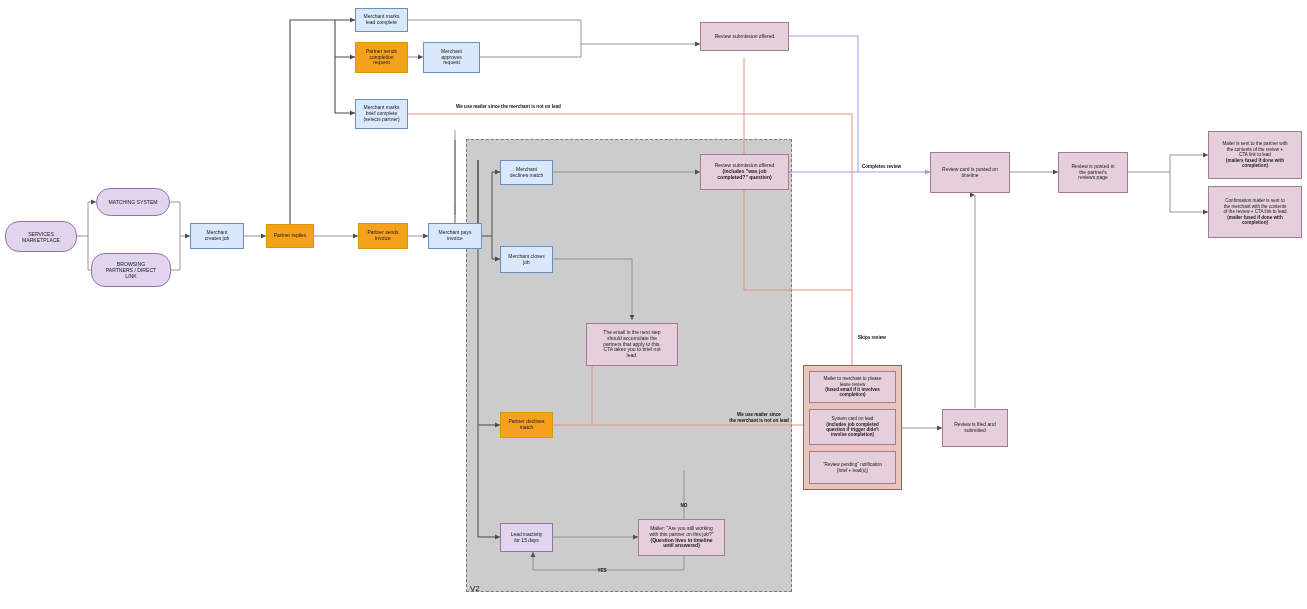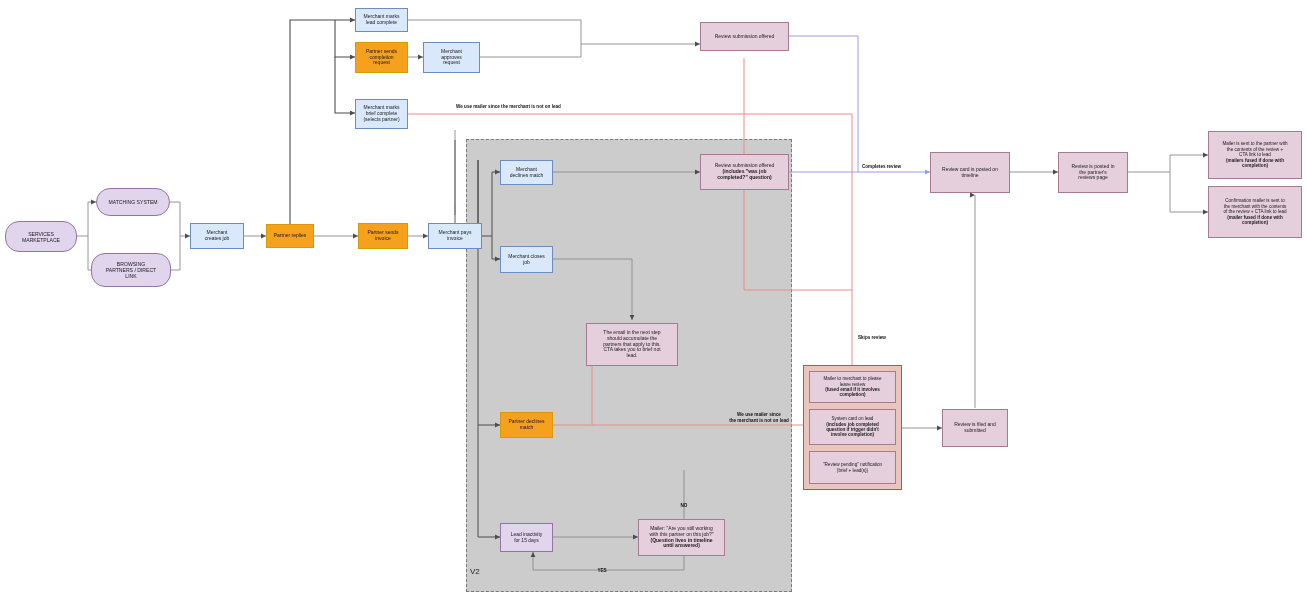--- a/index.html
+++ b/index.html
@@ -64,21 +64,21 @@
     white-space: pre-line;
     font-family: "Liberation Sans", sans-serif;
   }
 </style>
 </head>
 <body>
 
 <div id="canvas">
 
   <div class="gray-container" style="left:466px; top:139px; width:326px; height:453px;"></div>
-  <div class="v2-label" style="left:470px; top:567px;">V2</div>
+  <div class="v2-label" style="left:470px; top:584px;">V2</div>
 
   <svg class="wires" viewBox="0 0 1307 609">
     <defs>
       <marker id="ad" markerWidth="6" markerHeight="6" refX="5" refY="3" orient="auto" markerUnits="userSpaceOnUse">
         <path d="M0,0.6 L5,3 L0,5.4 z" fill="#4d4d4d"></path>
       </marker>
       <marker id="ar" markerWidth="6" markerHeight="6" refX="5" refY="3" orient="auto" markerUnits="userSpaceOnUse">
         <path d="M0,0.6 L5,3 L0,5.4 z" fill="#f08a8a"></path>
       </marker>
       <marker id="ab" markerWidth="6" markerHeight="6" refX="5" refY="3" orient="auto" markerUnits="userSpaceOnUse">

